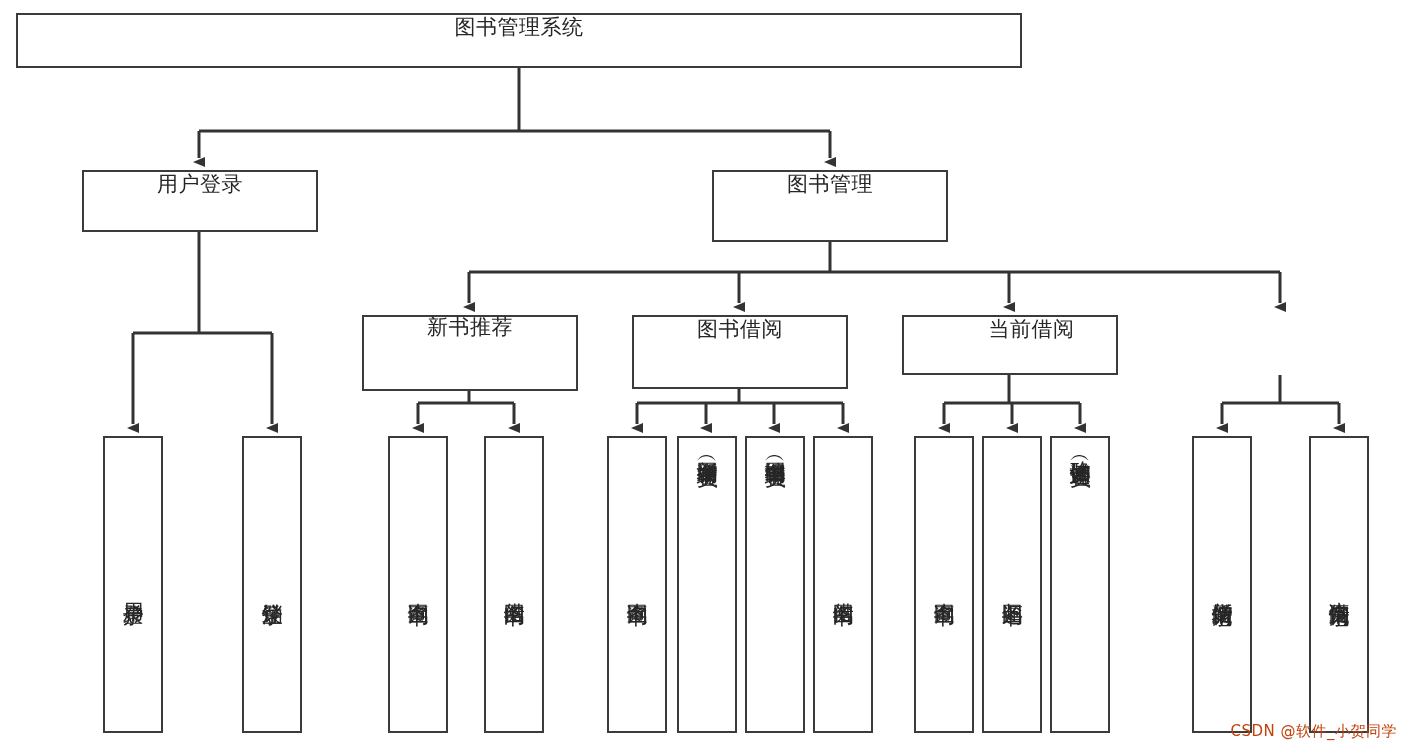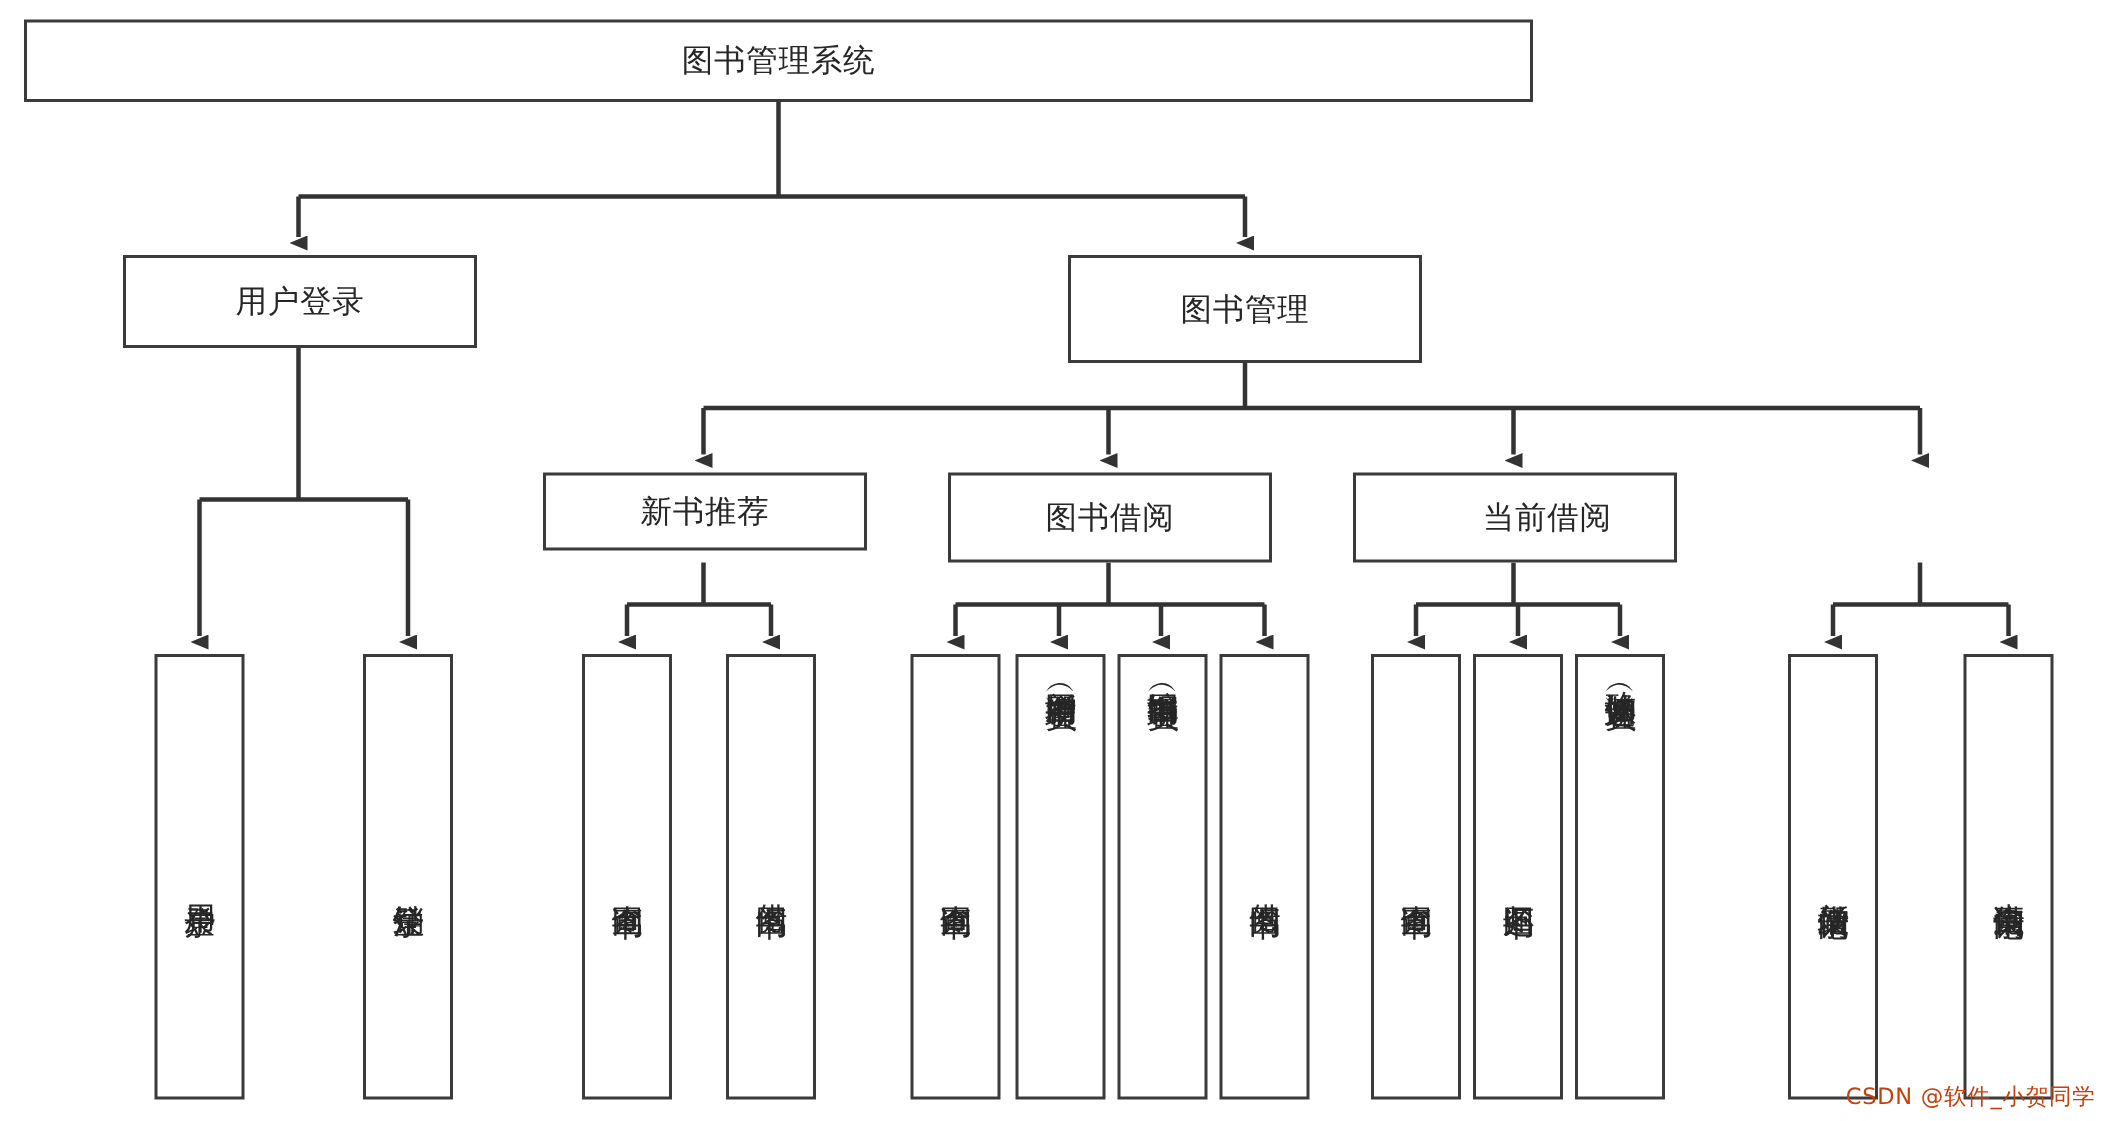--- a/index.html
+++ b/index.html
@@ -23,21 +23,20 @@
     top: 0;
     width: 1405px;
     height: 747px;
   }
   .node {
     position: absolute;
     box-sizing: border-box;
     border: 2px solid #3b3b3b;
     background: #ffffff;
     display: flex;
-    align-items: center;
     justify-content: center;
     color: #1d1d1d;
     z-index: 2;
   }
   .node-label {
     display: block;
     text-align: center;
     line-height: 1.18;
     color: #262626;
   }
@@ -148,25 +147,25 @@
   </div>
 
   <div class="node horizontal" style="left:82px; top:170px; width:236px; height:62px;">
     <span class="node-label">用户登录</span>
   </div>
 
   <div class="node horizontal" style="left:712px; top:170px; width:236px; height:72px;">
     <span class="node-label">图书管理</span>
   </div>
 
-  <div class="node horizontal" style="left:362px; top:315px; width:216px; height:52px;">
+  <div class="node horizontal" style="left:362px; top:315px; width:216px; height:76px;font-family:Liberation Mono, monospace;">
     <span class="node-label">新书推荐</span>
   </div>
 
-  <div class="node horizontal" style="left:632px; top:315px; width:216px; height:60px;">
+  <div class="node horizontal" style="left:632px; top:315px; width:216px; height:74px;">
     <span class="node-label">图书借阅</span>
   </div>
 
   <div class="node horizontal" style="left:902px; top:315px; width:216px; height:60px;padding-left:43px;">
     <span class="node-label">当前借阅</span>
   </div>
 
 
   <div class="node vertical centered" style="left:103px; top:436px; width:60px; height:297px;">
     <span class="node-label">用户登录</span>

